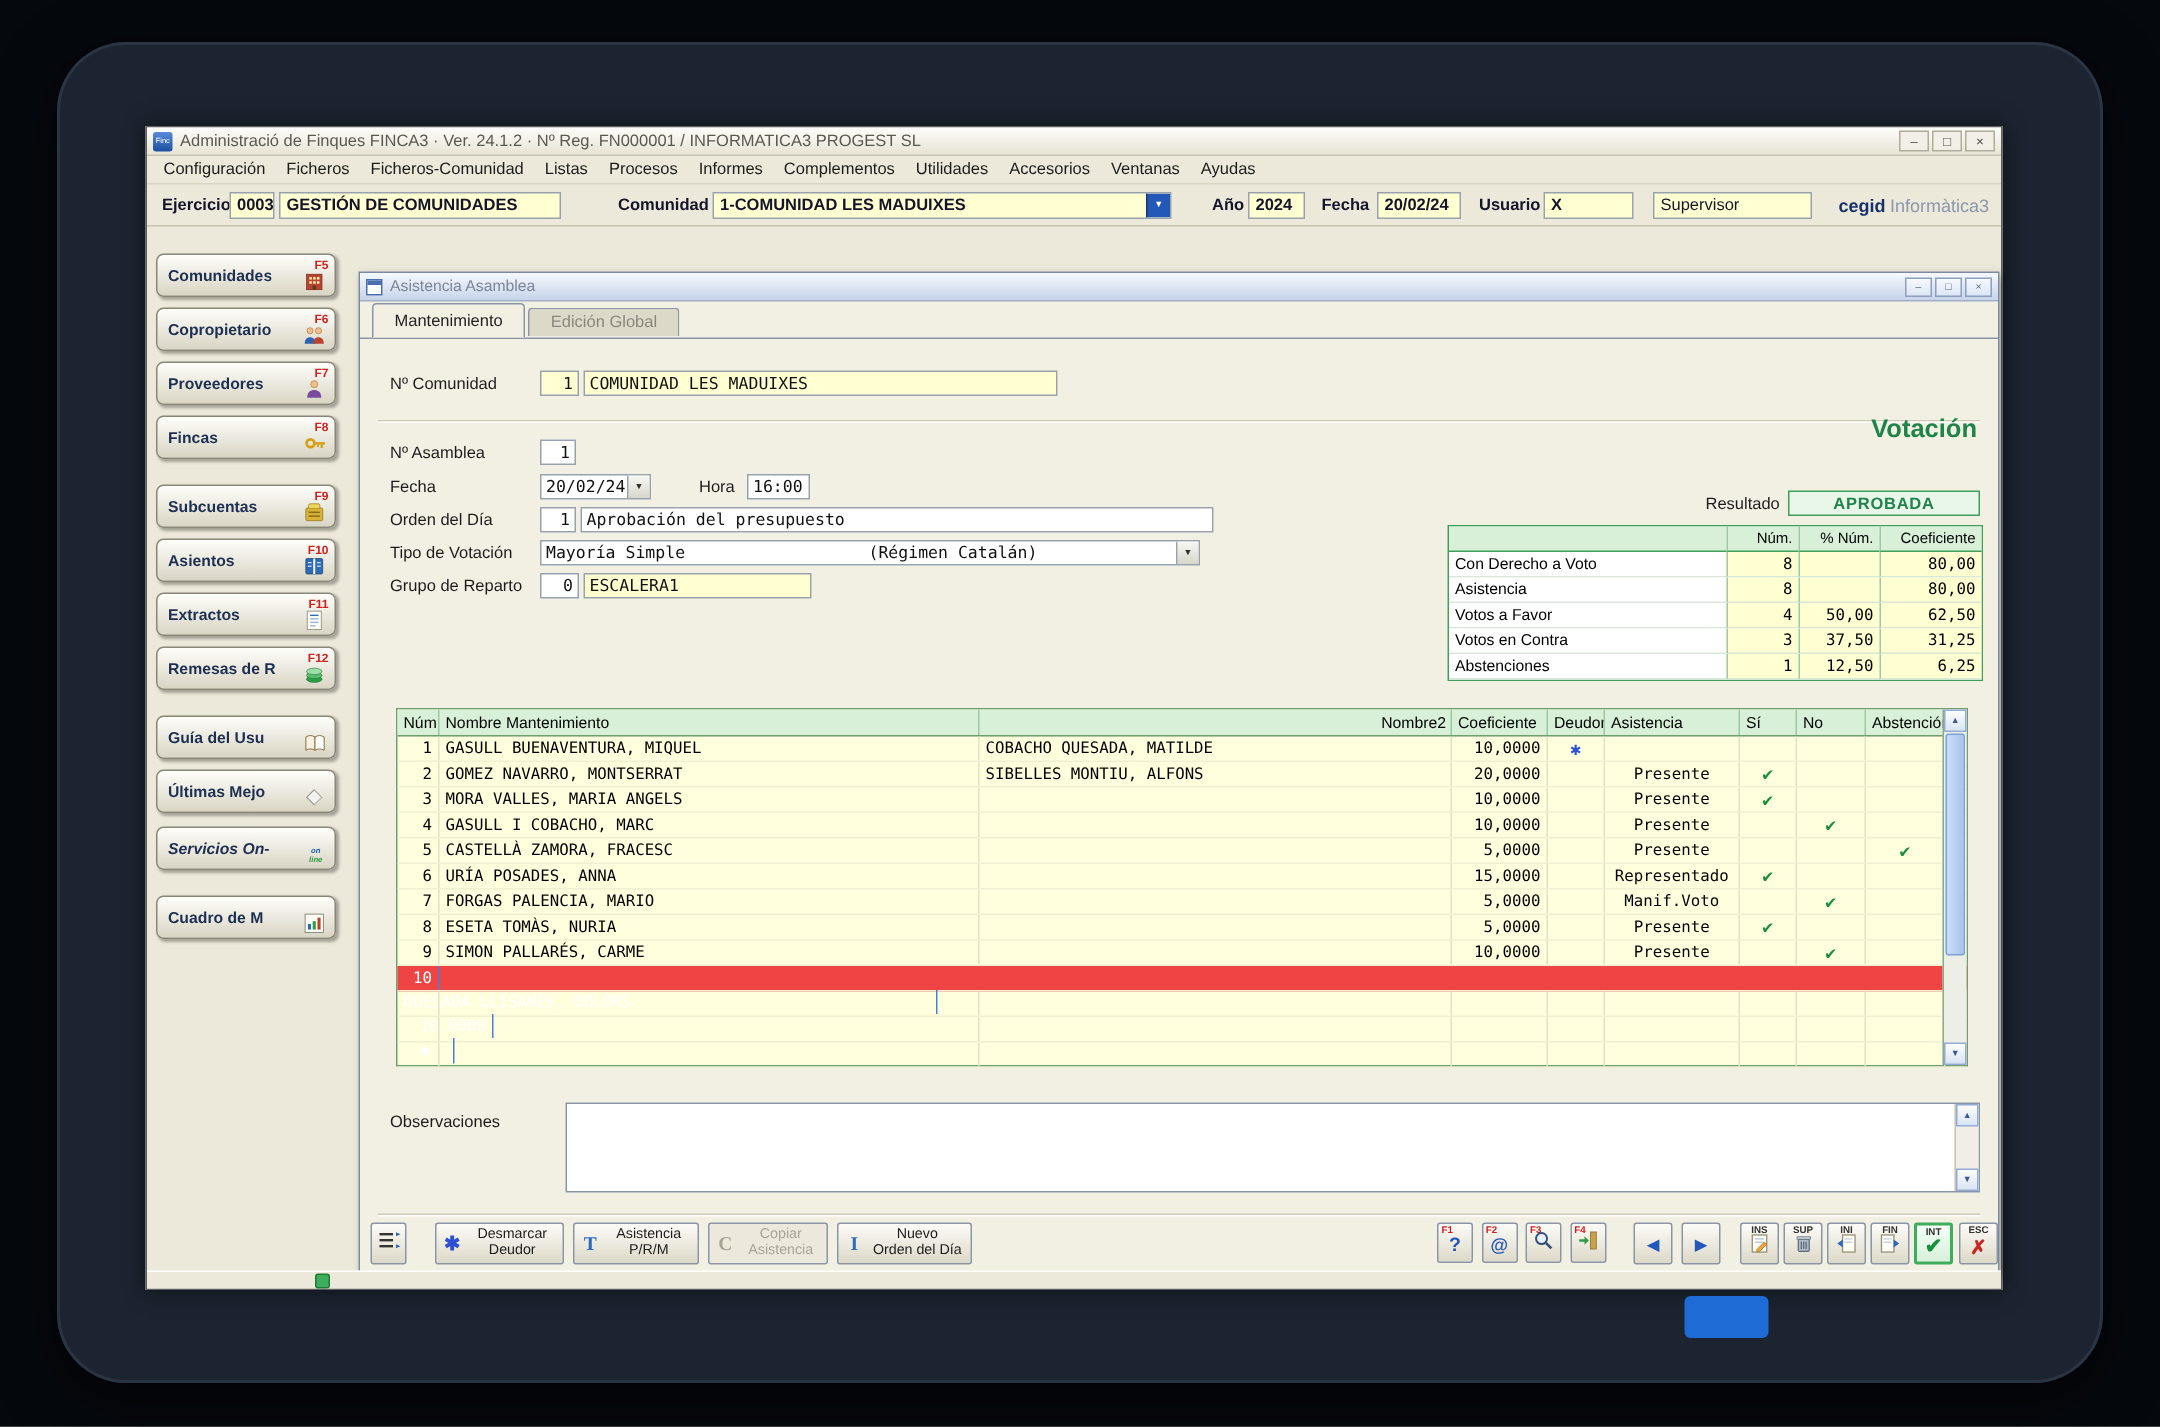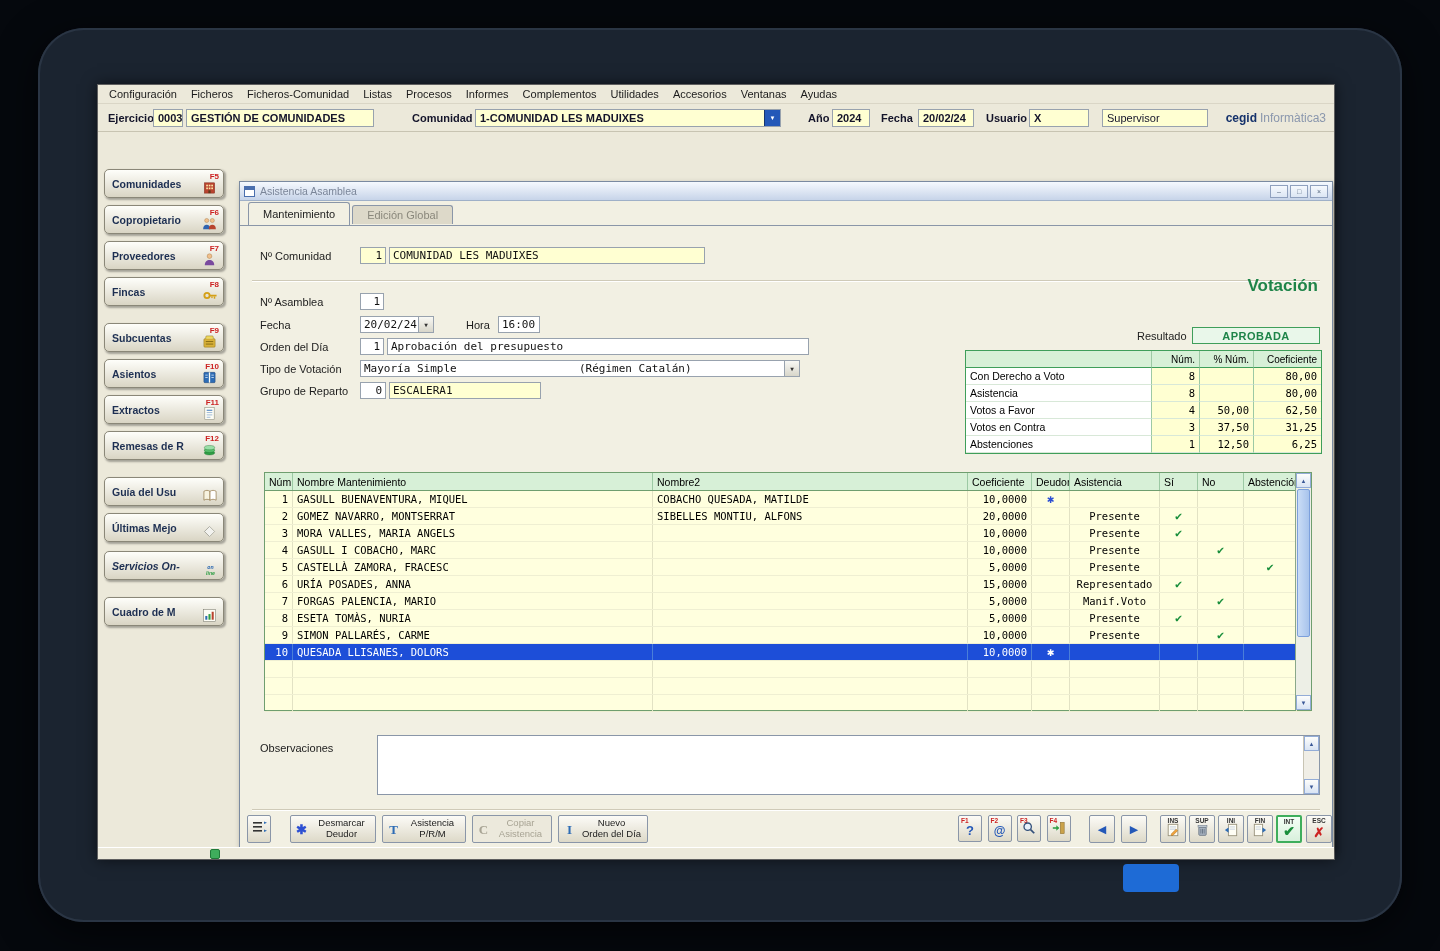--- a/index.html
+++ b/index.html
@@ -95,21 +95,21 @@
   
   .dtable{position:absolute;left:24px;top:246px;width:1048px;height:239px;border:1px solid #6f9e6f;
     background:#FFFFDE;}
   .dhead{display:flex;height:18px;background:#D7F0D7;border-bottom:1px solid #6f9e6f;}
   .dhc{font-size:10.5px;padding:3px 3px 0 4px;border-right:1px solid #9CC9A4;overflow:hidden;white-space:nowrap;flex:0 0 auto;}
   .drow{display:flex;height:17px;border-bottom:1px solid #EFEFD2;}
   .dc{font-family:"DejaVu Sans Mono",monospace;font-size:10.5px;line-height:16px;padding:0 4px;
     border-right:1px solid #E2E2C4;overflow:hidden;white-space:nowrap;flex:0 0 auto;}
   .dc.r{text-align:right;}
   .dc.c{text-align:center;padding:0 1px;}
-  .drow.sel{background:#1d4ed8;}
+  .drow.sel{background:#ef4444;flex-direction:column;}
   .drow.sel .dc{color:#fff;border-right-color:#4a7fd8;}
   .chk{color:#1a8f3c;font-weight:bold;font-size:12px;}
   .deu{color:#2d4fd3;font-weight:bold;font-size:12px;}
   .drow.sel .deu{color:#fff;}
 
   
   .vsb{position:absolute;top:0;right:0;bottom:0;width:16px;background:#EDEFE6;border-left:1px solid #8aa88a;}
   .sb-btn{position:absolute;left:0;right:0;height:15px;background:linear-gradient(#FDFDFB,#D9E4F4);
     border:1px solid #93ACD7;color:#3B5998;font-size:6px;display:flex;align-items:center;justify-content:center;}
   .sb-btn.up{top:0;}
@@ -146,20 +146,29 @@
   .g-cross{color:#cc2222;font-weight:bold;font-size:13px;}
   .g-ast{color:#2d4fd3;font-weight:bold;font-size:13px;}
   .g-nav{color:#2458b8;font-size:11px;}
 </style>
 </head>
 <body>
 
 <div class="bezel">
   <div class="screen">
 
+    <div class="titlebar">
+      <span class="app-ico">Finc</span>
+      <span class="title-text">Administració de Finques FINCA3    ·    Ver. 24.1.2    ·    Nº Reg. FN000001 / INFORMATICA3 PROGEST SL</span>
+      <span class="winbtns">
+        <span class="winbtn">–</span>
+        <span class="winbtn">□</span>
+        <span class="winbtn">×</span>
+      </span>
+    </div>
 
     <div class="menubar" id="menubar">
         <span class="menu-item">Configuración</span>
         <span class="menu-item">Ficheros</span>
         <span class="menu-item">Ficheros-Comunidad</span>
         <span class="menu-item">Listas</span>
         <span class="menu-item">Procesos</span>
         <span class="menu-item">Informes</span>
         <span class="menu-item">Complementos</span>
         <span class="menu-item">Utilidades</span>
@@ -383,21 +392,21 @@
 
           <span class="dlab" style="left:20px;top:159px">Grupo de Reparto</span>
           <span class="fld num" style="left:120px;top:156px;width:26px">0</span>
           <span class="fld yellow" style="left:149px;top:156px;width:152px">ESCALERA1</span>
 
           <div class="dtable">
             <div id="dtcols">
                 <div class="dhead">
                   <span class="dhc" style="width: 28px;">Núm.</span>
                   <span class="dhc" style="width: 360px;">Nombre Mantenimiento</span>
-                  <span class="dhc" style="width: 315px;">Nombre2</span>
+                  <span class="dhc" style="width: 315px; text-align: right;">Nombre2</span>
                   <span class="dhc" style="width: 64px;">Coeficiente</span>
                   <span class="dhc" style="width: 38px;">Deudor</span>
                   <span class="dhc" style="width: 90px;">Asistencia</span>
                   <span class="dhc" style="width: 38px;">Sí</span>
                   <span class="dhc" style="width: 46px;">No</span>
                   <span class="dhc" style="width: 53px;">Abstención</span>
                 </div>
                 <div class="drow">
                   <span class="dc r" style="width: 28px;">1</span>
                   <span class="dc l" style="width: 360px;">GASULL BUENAVENTURA, MIQUEL</span>

